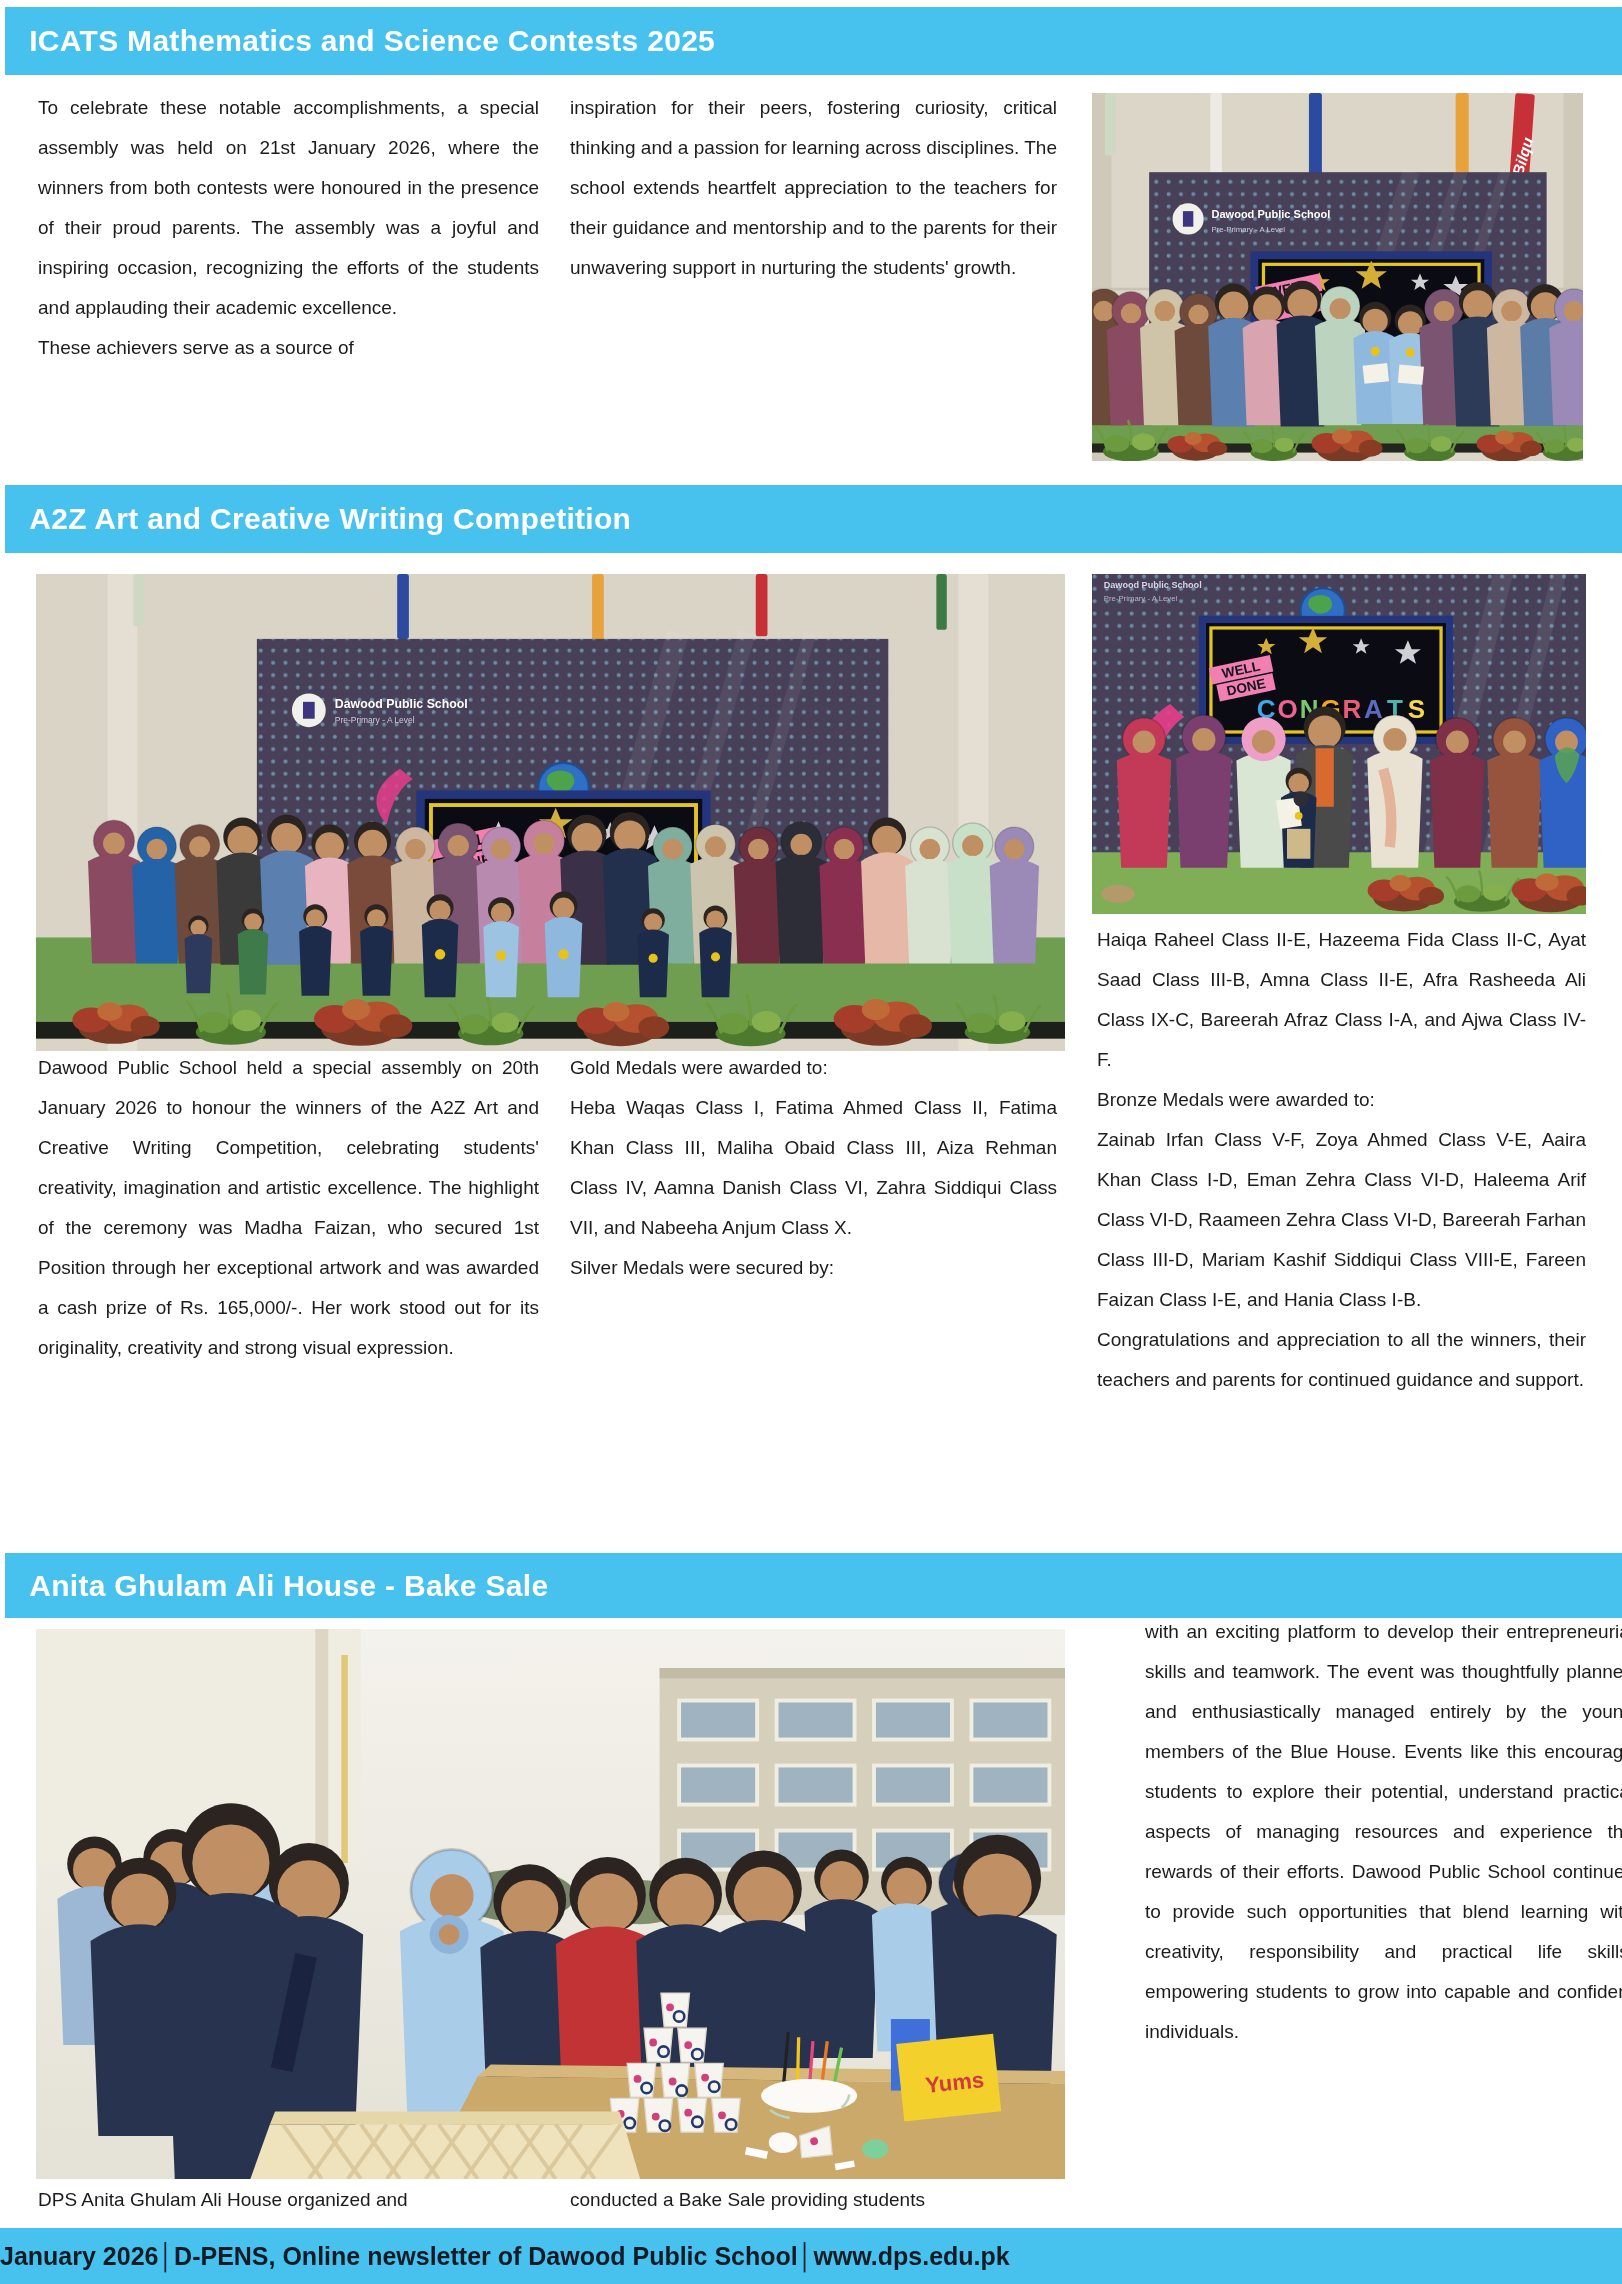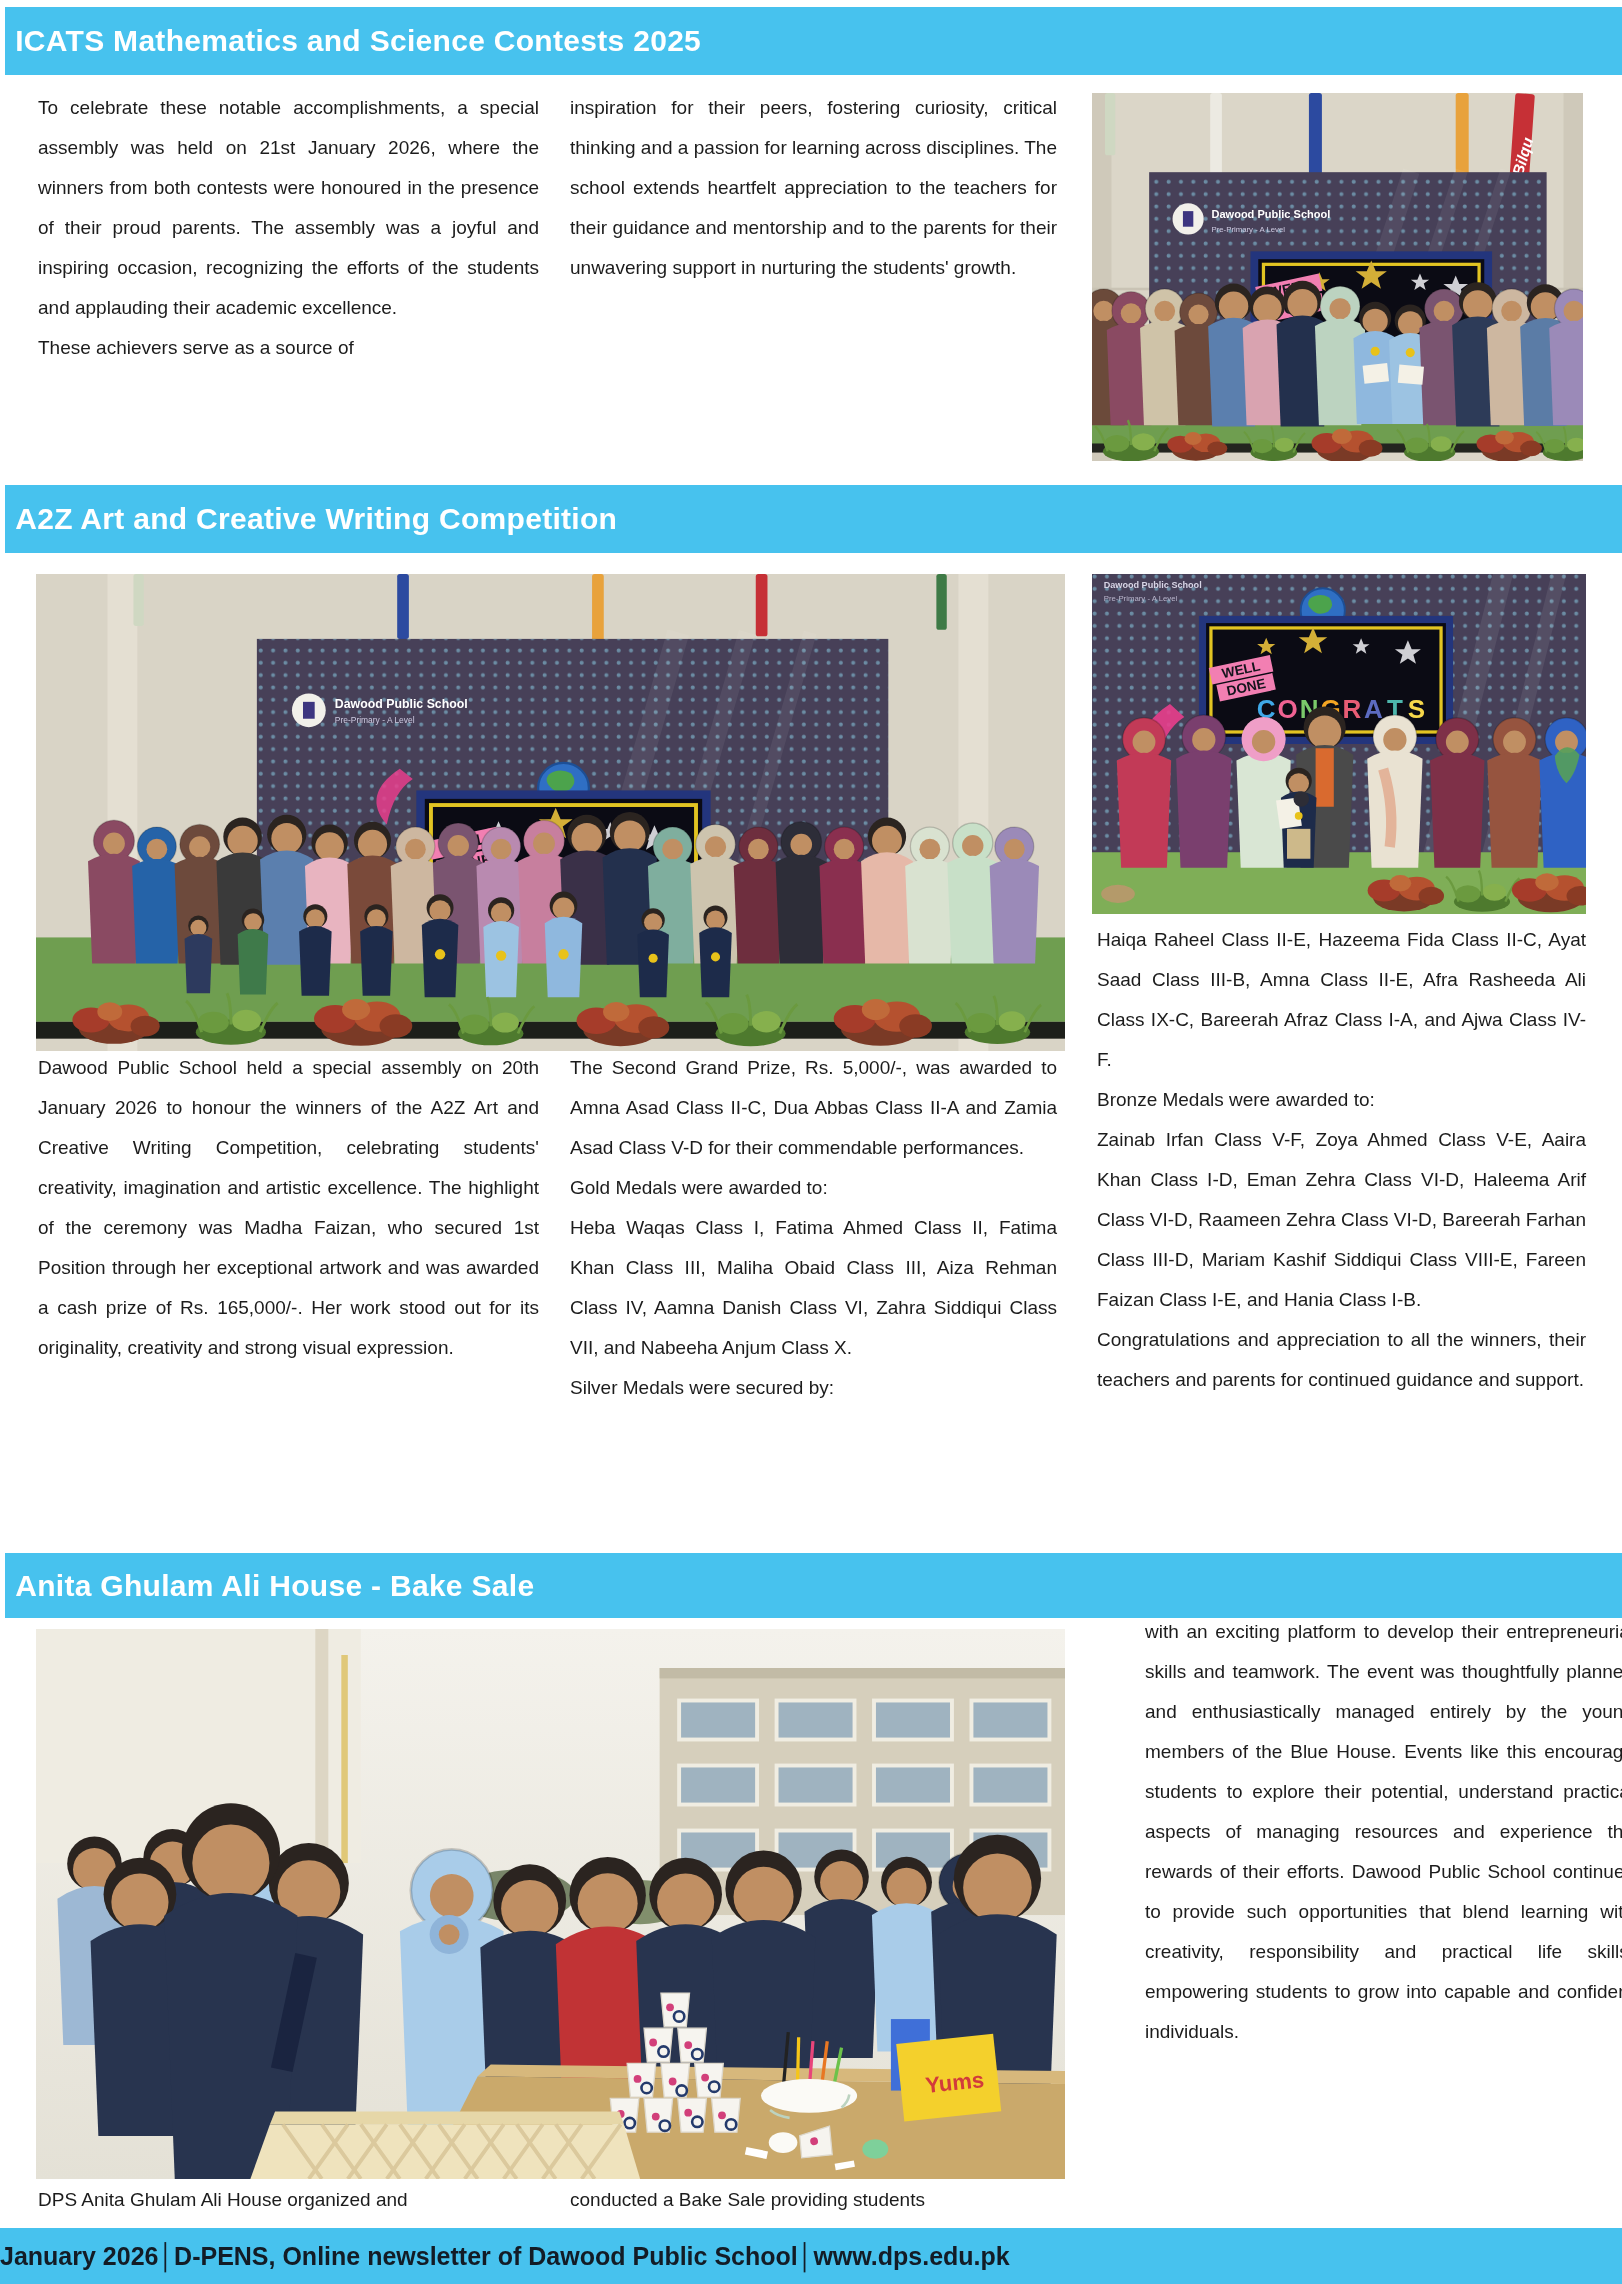--- a/index.html
+++ b/index.html
@@ -1,19 +1,19 @@
 <!DOCTYPE html>
 <html style="font-size:10.4px"><head>
 <meta charset="utf-8">
 <style>
   html,body{margin:0;padding:0;background:#ffffff;}
   #page{position:relative;width:1622px;height:2284px;background:#ffffff;overflow:hidden;
         font-family:"Liberation Sans",sans-serif;color:#1c1c1c;}
   .bar{position:absolute;left:5.2px;right:0;height:68px;background:#47c2ee;display:flex;align-items:center;}
-  .bar .bar-title{font-size:30px;font-weight:bold;color:#ffffff;padding-left:10px;letter-spacing:0.3px;}
+  .bar .bar-title{font-size:30px;font-weight:bold;color:#ffffff;padding-left:24px;letter-spacing:0.3px;}
   .colblock{position:absolute;font-size:19px;line-height:40px;text-align:justify;}
   .colblock p{margin:0;}
   .caption{position:absolute;font-size:19px;line-height:26px;white-space:nowrap;}
   .photo{position:absolute;overflow:hidden;}
   .photo svg{display:block;width:100%;height:100%;}
   #footer-bar{position:absolute;left:0;right:0;top:2228px;height:57px;background:#47c2ee;
         display:flex;align-items:center;}
   #footer-bar .footer-text{font-size:25px;font-weight:bold;color:#131c26;}
   svg text{font-family:"Liberation Sans",sans-serif;}
 </style>
@@ -352,21 +352,20 @@
   <div class="colblock" style="left:1097px;top:920px;width:489px;">
     <p>Haiqa Raheel Class II-E, Hazeema Fida Class II-C, Ayat Saad Class III-B, Amna Class II-E, Afra Rasheeda Ali Class IX-C, Bareerah Afraz Class I-A, and Ajwa Class IV-F.</p>
     <p>Bronze Medals were awarded to:</p>
     <p> Zainab Irfan Class V-F, Zoya Ahmed Class V-E, Aaira Khan Class I-D, Eman Zehra Class VI-D, Haleema Arif Class VI-D, Raameen Zehra Class VI-D, Bareerah Farhan Class III-D, Mariam Kashif Siddiqui Class VIII-E, Fareen Faizan Class I-E, and Hania Class I-B.</p>
     <p>Congratulations and appreciation to all the winners, their teachers and parents for continued guidance and support.</p>
   </div>
   <div class="colblock" style="left:38px;top:1048px;width:501px;">
     <p>Dawood Public School held a special assembly on 20th January 2026 to honour the winners of the A2Z Art and Creative Writing Competition, celebrating students' creativity, imagination and artistic excellence. The highlight of the ceremony was Madha Faizan, who secured 1st Position through her exceptional artwork and was awarded a cash prize of Rs. 165,000/-. Her work stood out for its originality, creativity and strong visual expression.</p>
   </div>
   <div class="colblock" style="left:570px;top:1048px;width:487px;">
-    <p>The Second Grand Prize, Rs. 5,000/-, was awarded to Amna Asad Class II-C, Dua Abbas Class II-A and Zamia Asad Class V-D for their commendable performances.</p>
     <p>Gold Medals were awarded to:</p>
     <p> Heba Waqas Class I, Fatima Ahmed Class II, Fatima Khan Class III, Maliha Obaid Class III, Aiza Rehman Class IV, Aamna Danish Class VI, Zahra Siddiqui Class VII, and Nabeeha Anjum Class X.</p>
     <p>Silver Medals were secured by:</p>
   </div>
 
   <div class="bar" style="top:1553px;height:65px;">
     <div class="bar-title">Anita Ghulam Ali House - Bake Sale</div>
   </div>
 
   <div class="photo" style="left:36px;top:1629px;width:1029px;height:550px;">

